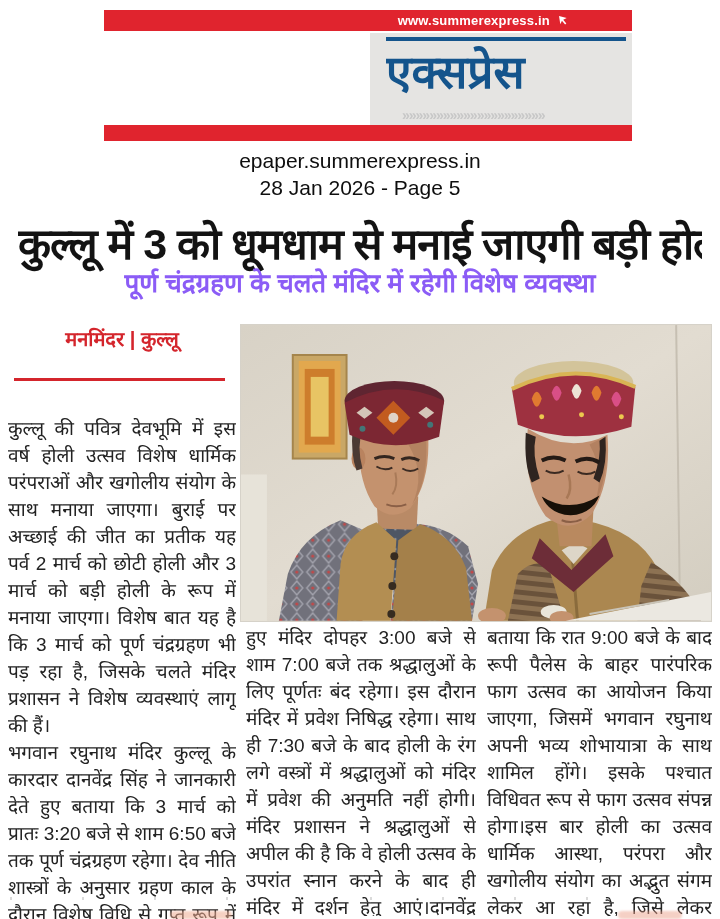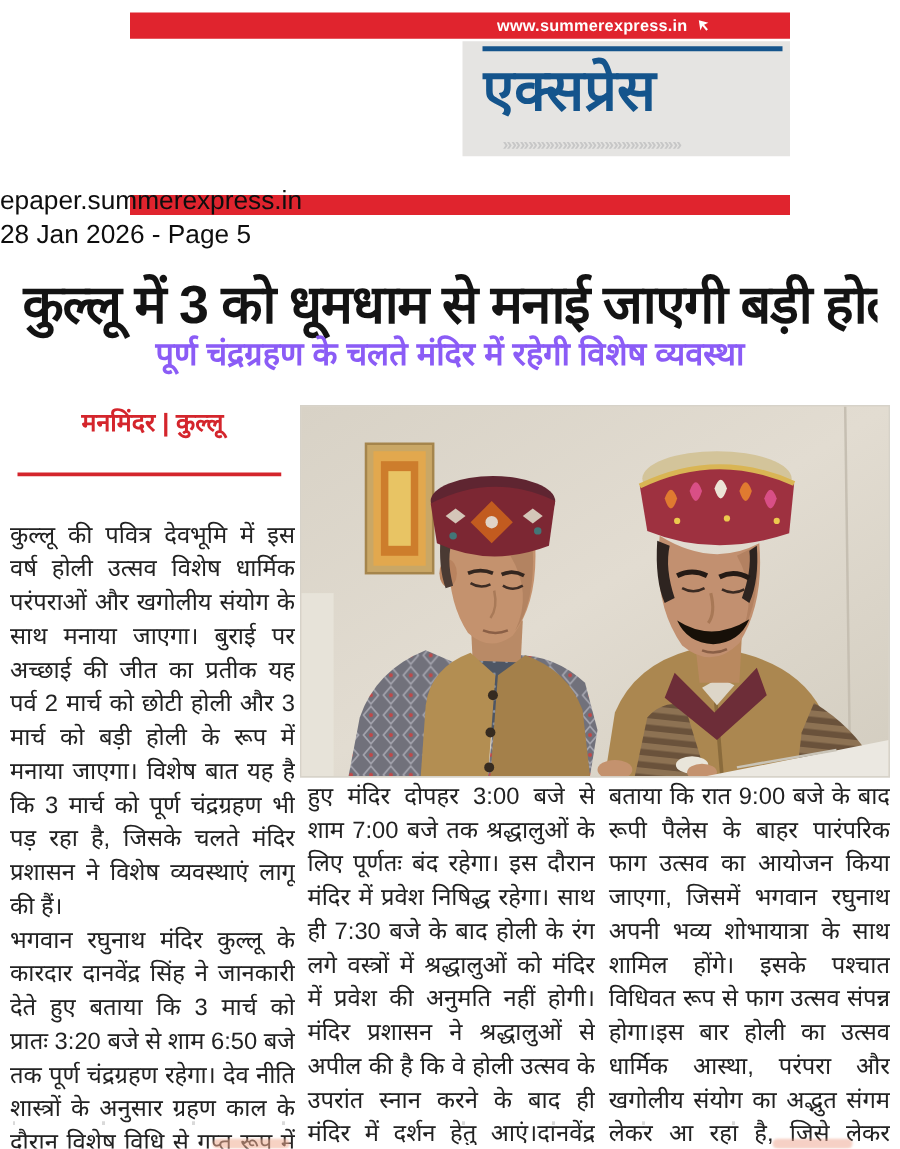--- a/index.html
+++ b/index.html
@@ -10,21 +10,21 @@
     --ink:#1d1d1d;
   }
   html,body{margin:0;padding:0;background:#ffffff;}
   .page{
     position:relative;width:720px;height:919px;margin:0 auto;
     background:#ffffff;overflow:hidden;
     font-family:"Liberation Sans","DejaVu Sans",sans-serif;
     color:var(--ink);
   }
   
-  .masthead{position:absolute;left:104px;top:10px;width:528px;height:162px;}
+  .masthead{position:absolute;left:104px;top:10px;width:528px;height:131px;}
   .mast-topbar{
     position:absolute;left:0;top:0;right:0;height:21px;background:var(--red);
     display:flex;align-items:center;justify-content:flex-end;padding-right:64px;box-sizing:border-box;gap:7px;
   }
   .mast-url{color:#ffffff;font-size:13px;font-weight:700;letter-spacing:.2px;}
   .cursor-arrow{width:11px;height:11px;display:block;}
   .mast-main{position:absolute;left:0;top:21px;right:0;height:94px;}
   .samar{
     position:absolute;left:0;top:-6px;width:268px;height:100px;
     font-size:82px;line-height:100px;font-weight:800;color:var(--red);
@@ -36,21 +36,21 @@
     font-size:46px;line-height:62px;font-weight:800;color:var(--blue);
     border-top:4px solid var(--blue);white-space:nowrap;overflow:hidden;
   }
   .chevrons{
     position:absolute;left:32px;bottom:2px;
     color:#c7c7c7;font-size:14px;font-weight:700;letter-spacing:-1px;white-space:nowrap;
   }
   .mast-bottombar{position:absolute;left:0;right:0;bottom:0;height:16px;background:var(--red);}
   
   .page-info{
-    position:absolute;left:0;top:147px;width:100%;text-align:left;
+    position:absolute;left:0;top:147px;width:100%;text-align:center;
     font-size:21px;line-height:27px;color:#0e0e0e;
   }
   
   .headline{
     position:absolute;left:6px;right:6px;top:204px;margin:12px;
     font-size:43px;line-height:56px;font-weight:800;color:#131313;
     text-align:center;letter-spacing:-1px;white-space:nowrap;overflow:hidden;
   }
   .subheadline{
     position:absolute;left:6px;right:6px;top:264px;margin:0;

